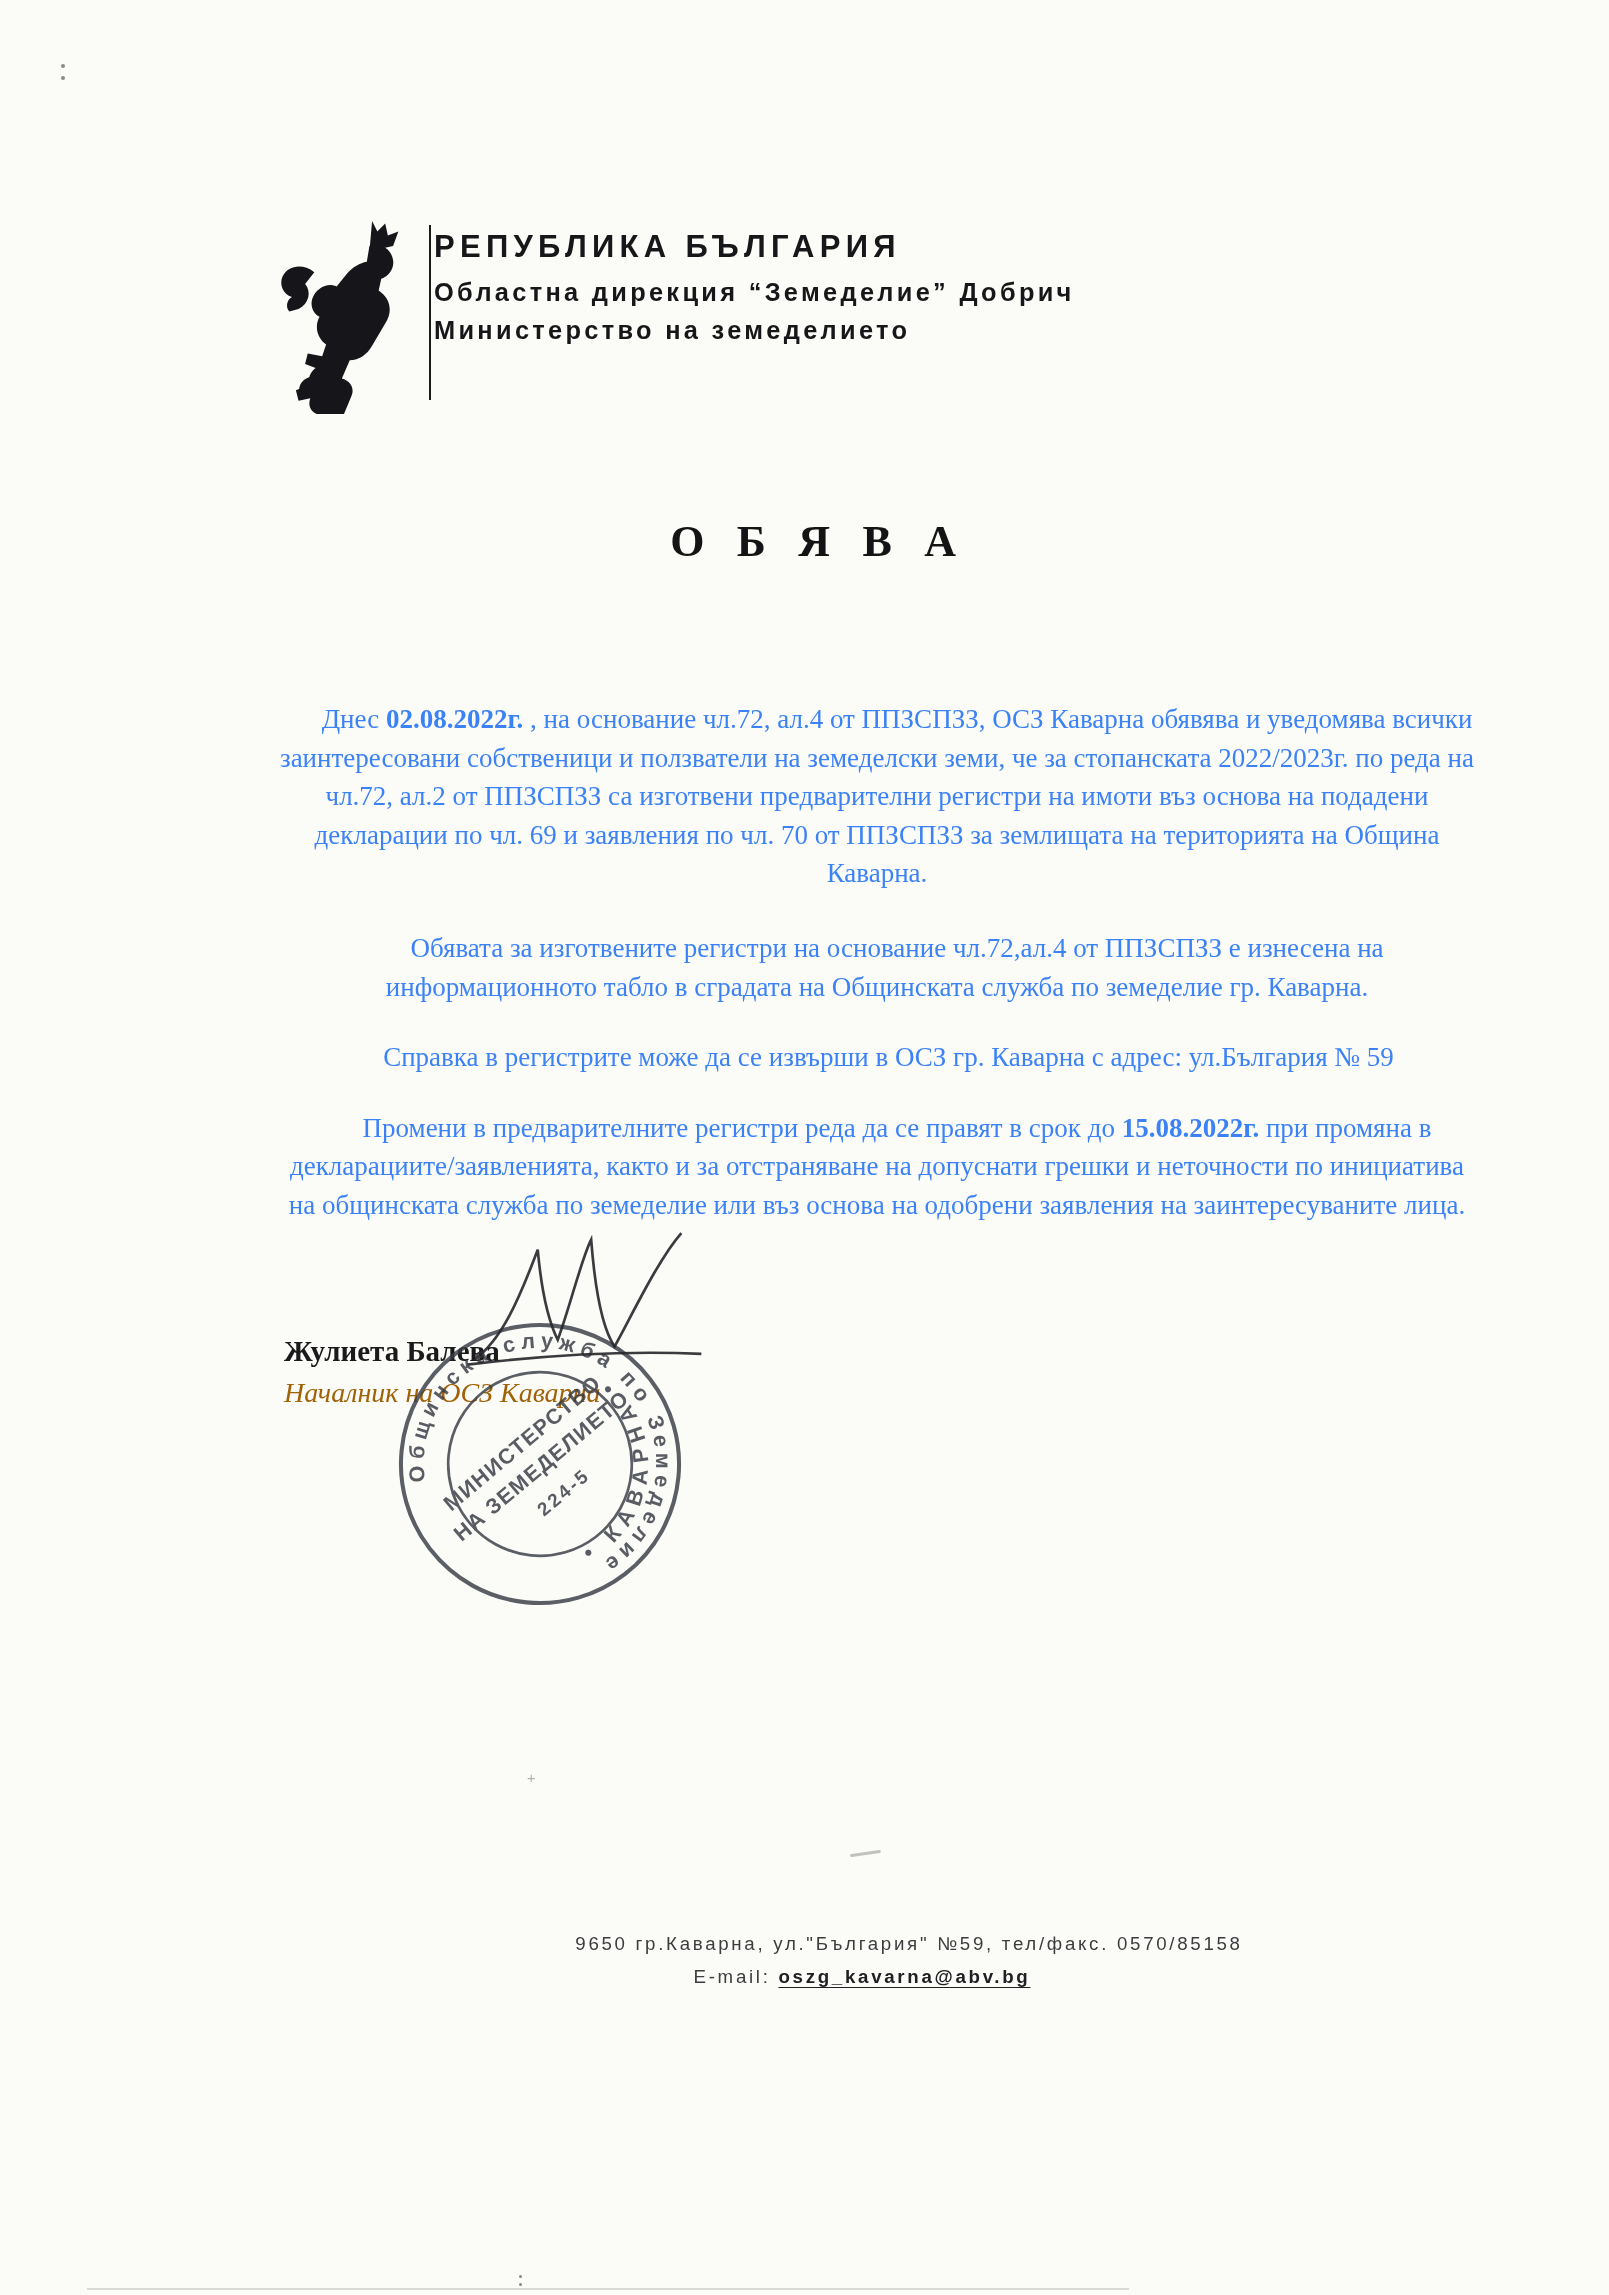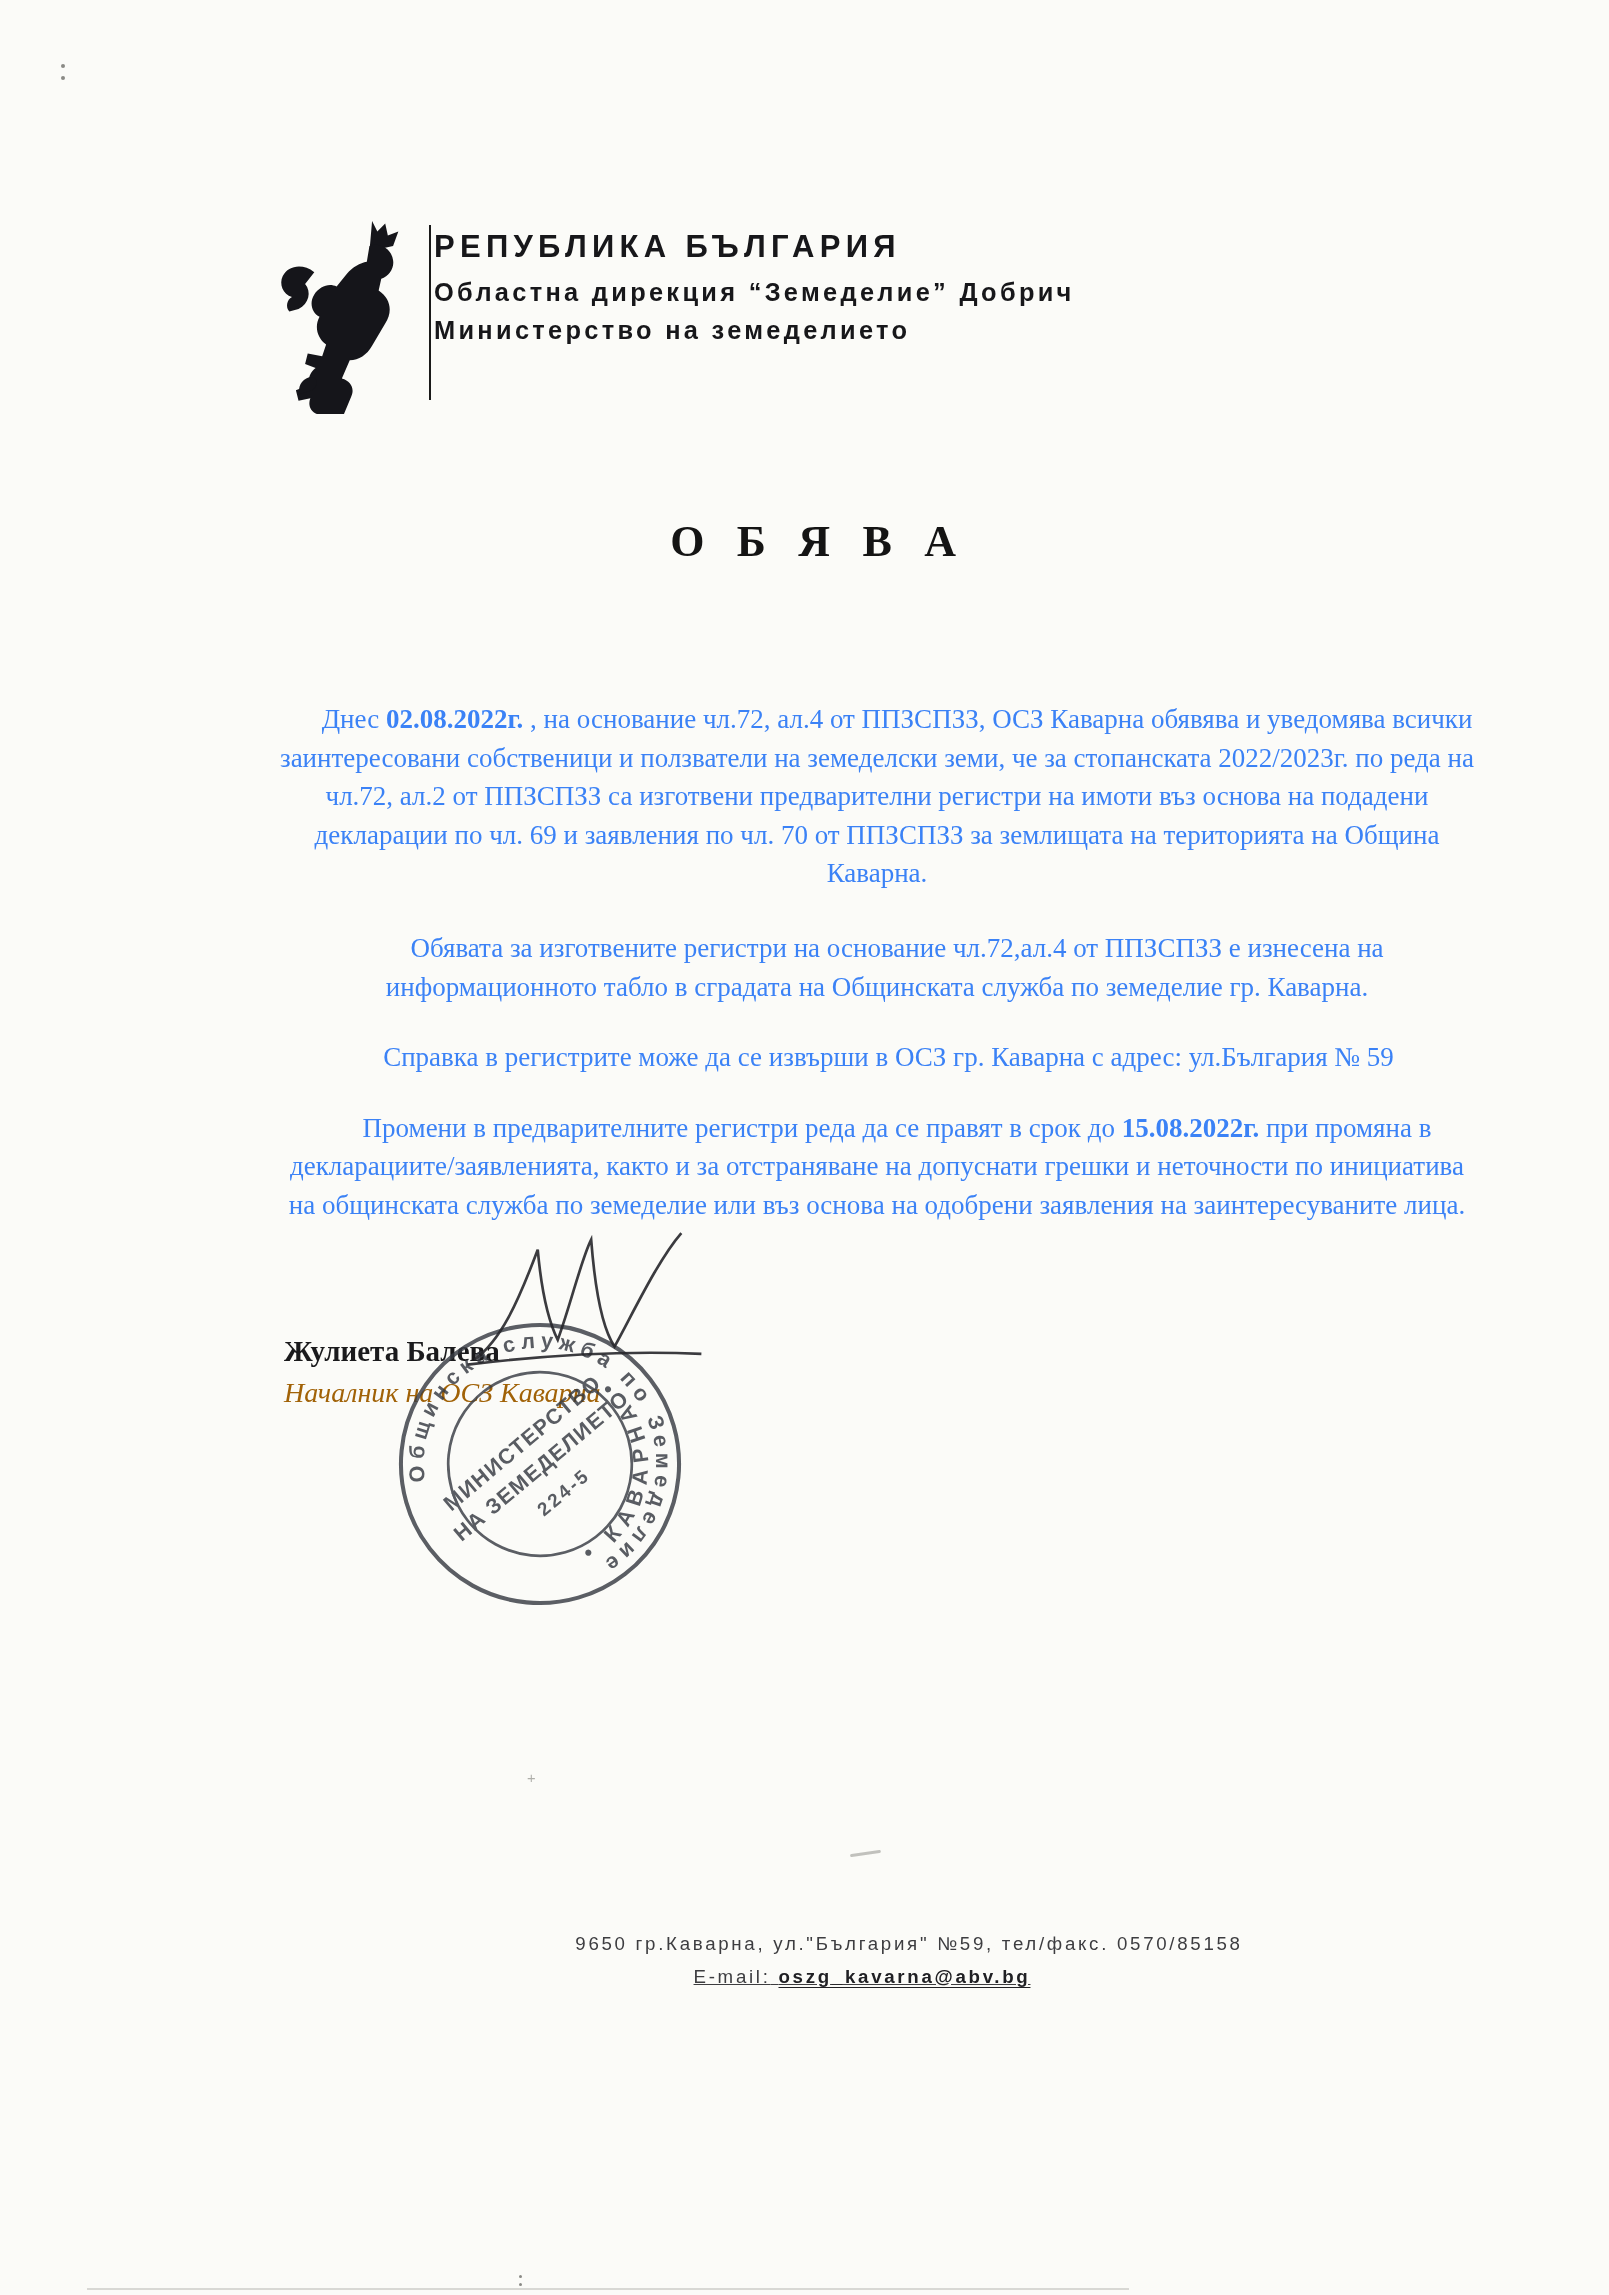--- a/index.html
+++ b/index.html
@@ -91,21 +91,21 @@
   .inner-num { font-size: 14px; letter-spacing: 2px; }
   
   .footer {
     position: absolute; left: 281px; top: 1933px; width: 1256px;
     text-align: center; font-family: "Liberation Sans", sans-serif;
     color: #3d3d40;
   }
   .footer-line1 { font-size: 18.7px; letter-spacing: 2.7px; }
   .footer-line2 {
     font-size: 18.7px; letter-spacing: 2.7px; margin-top: 10.7px;
-    position: relative; left: -47px; text-decoration: underline;
+    position: relative; left: -47px;
   }
   .footer-email {
     font-weight: 700; color: #202024;
     text-decoration: underline; text-underline-offset: 4px;
   }
 </style>
 </head>
 <body>
 
 <div class="dot" style="left:61px; top:64px; width:4px; height:4px;"></div>

